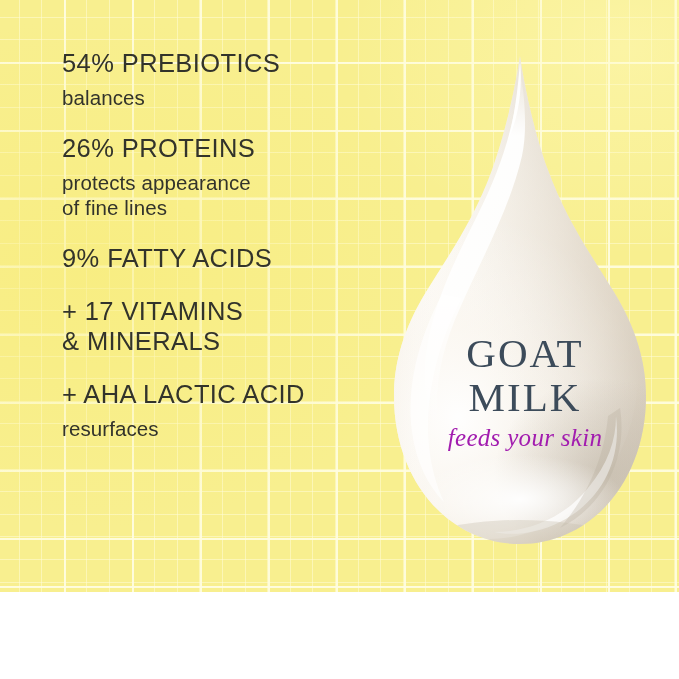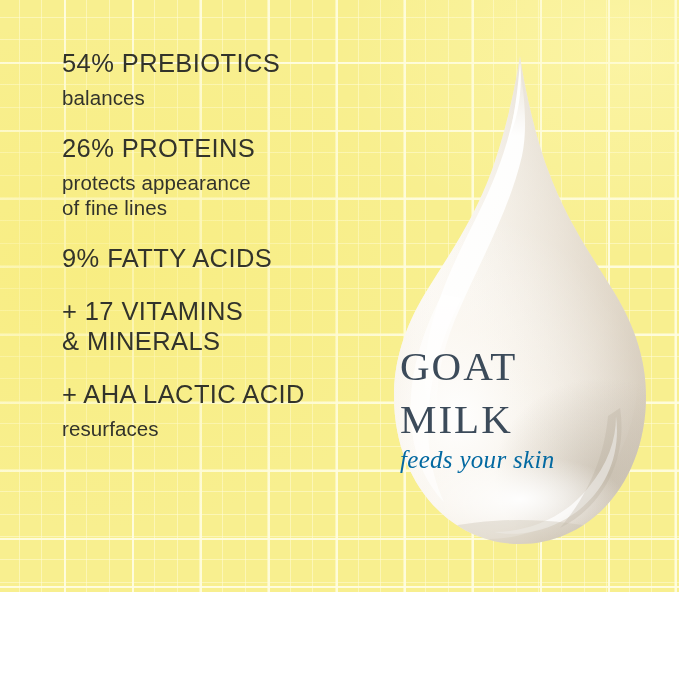--- a/index.html
+++ b/index.html
@@ -95,44 +95,44 @@
     display: block;
     width: 300px;
     height: 520px;
     overflow: visible;
   }
 
   
   #droplet-label {
     position: absolute;
     left: 400px;
-    top: 345px;
+    top: 332px;
     width: 250px;
-    text-align: left;
+    text-align: center;
     pointer-events: none;
   }
   .label-goat,
   .label-milk {
     font-family: "Liberation Serif", "DejaVu Serif", serif;
     font-size: 41px;
     line-height: 43px;
     letter-spacing: 2.0px;
     color: #3c4b5a;
     font-weight: 400;
   }
   .label-milk {
-    margin-top: 10px;
+    margin-top: 1px;
   }
   .label-tagline {
     font-family: "Liberation Serif", "DejaVu Serif", serif;
     font-style: italic;
     font-size: 25px;
     line-height: 28px;
     letter-spacing: 0.3px;
-    color: #0369a1;
+    color: #a21caf;
     margin-top: 5px;
   }
 </style>
 </head>
 <body>
 
 <div id="canvas">
 
   <div id="grid-bg"></div>
   <div id="paper-tone"></div>

